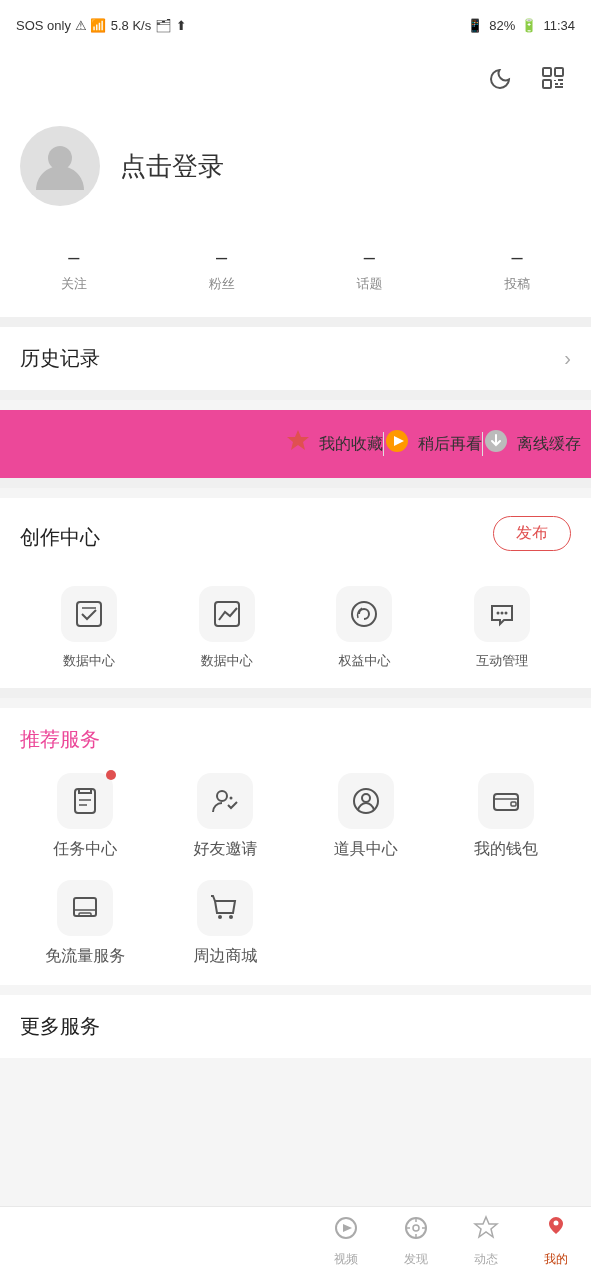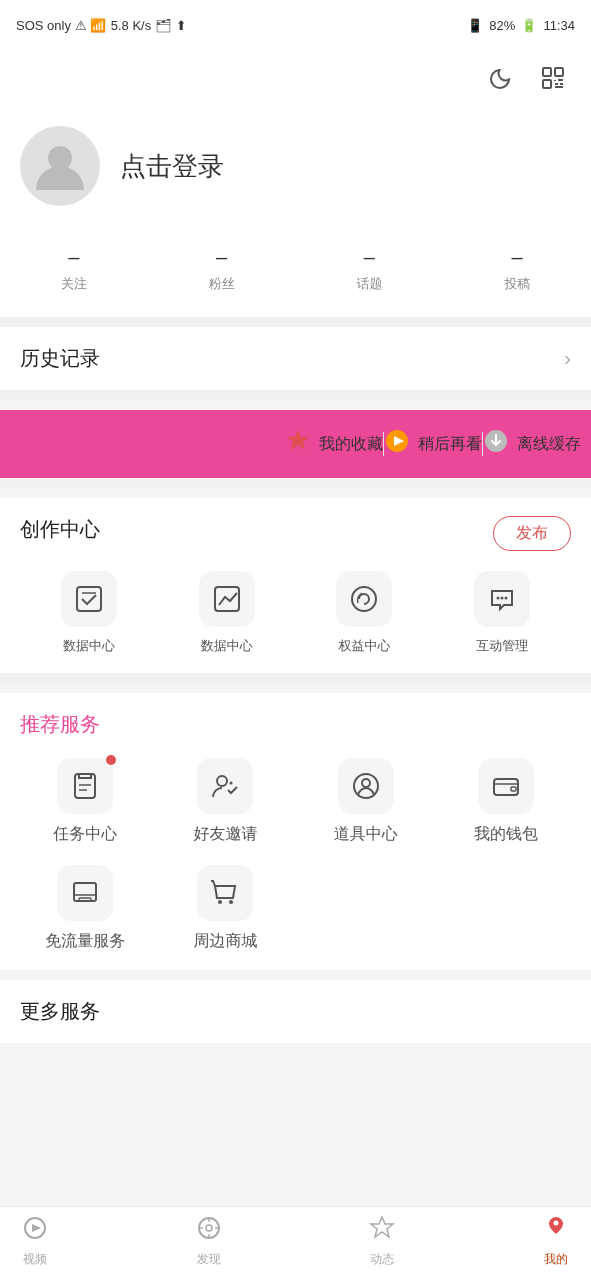--- a/index.html
+++ b/index.html
@@ -166,22 +166,22 @@
 
     
     .creation-section {
       background: #fff;
       margin-top: 10px;
       padding: 18px 20px;
     }
     .creation-header {
       display: flex;
       justify-content: space-between;
-      align-items: flex-start;
-      margin-bottom: 20px;
+      align-items: flex-end;
+      margin-bottom: 35px;
     }
     .creation-title {
       font-size: 20px;
       font-weight: 500;
       color: #222;
     }
     .publish-btn {
       border: 1.5px solid #e05050;
       color: #e05050;
       background: #fff;
@@ -282,21 +282,21 @@
 
     
     .bottom-nav {
       position: fixed;
       bottom: 0;
       left: 0;
       width: 591px;
       background: #fff;
       border-top: 1px solid #e8e8e8;
       display: flex;
-      justify-content: space-between;
+      justify-content: flex-end;
       align-items: center;
       padding: 8px 0 12px 0;
       z-index: 100;
     }
     .nav-item {
       display: flex;
       flex-direction: column;
       align-items: center;
       gap: 4px;
       cursor: pointer;

